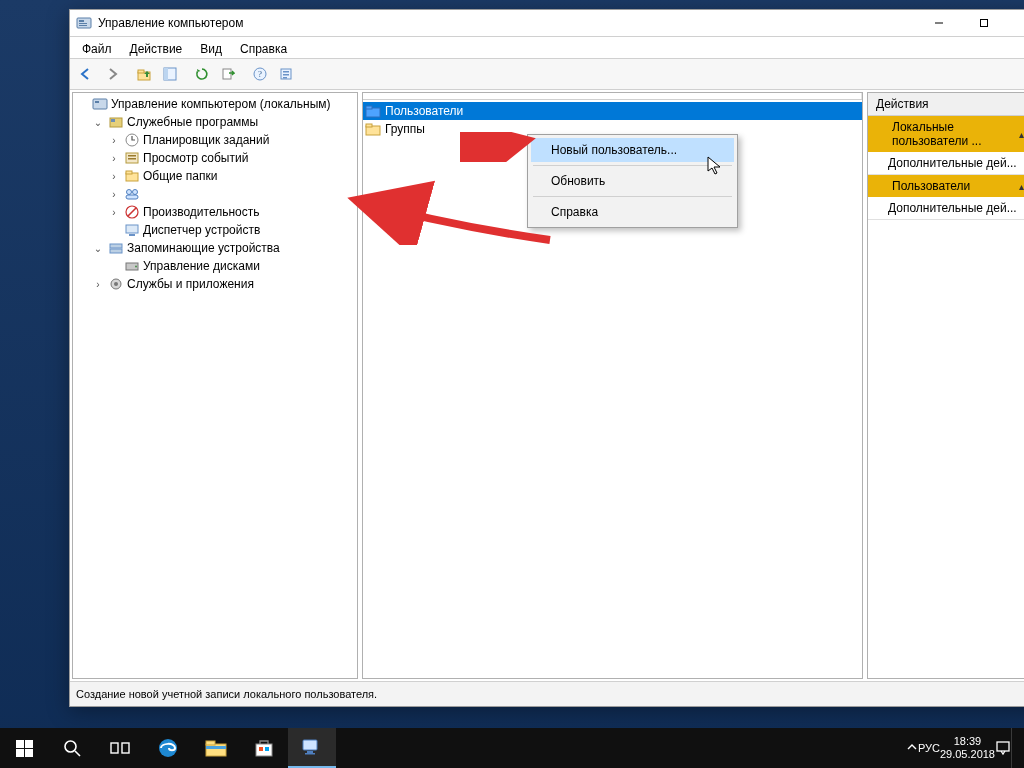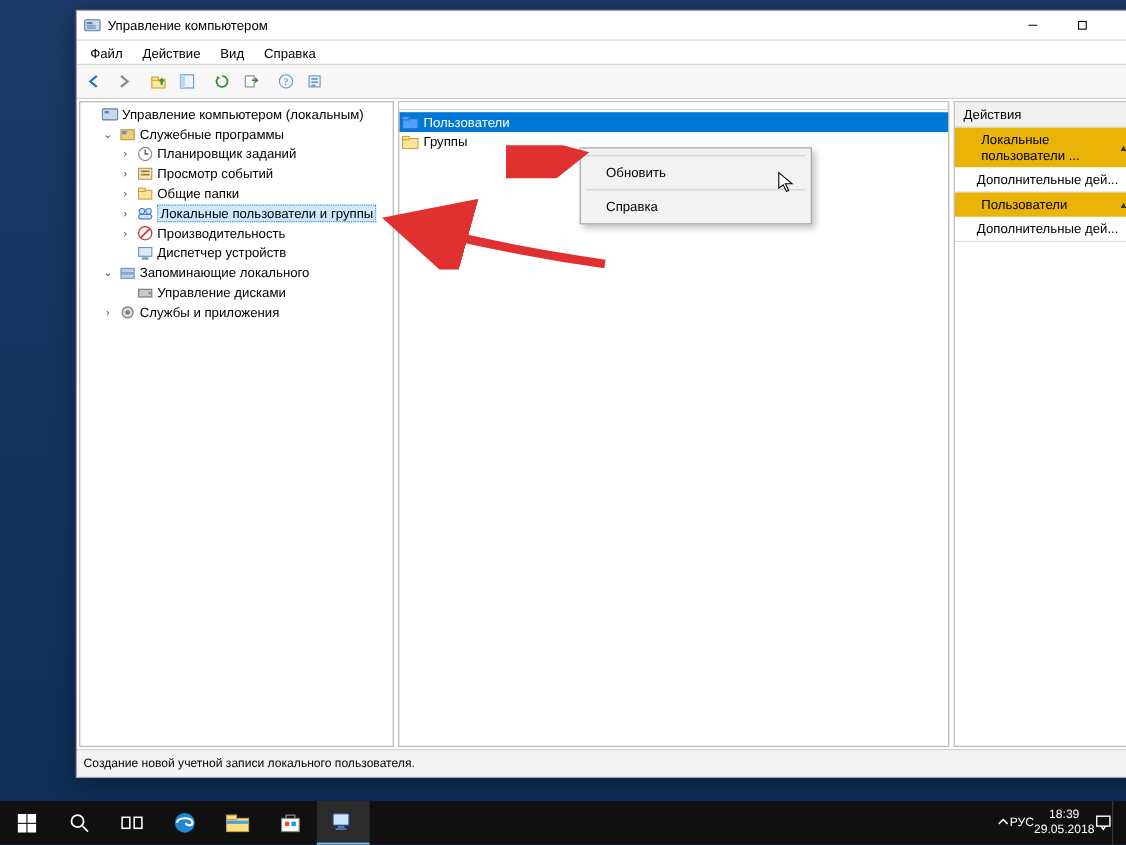--- a/index.html
+++ b/index.html
@@ -219,21 +219,20 @@
             </div>
           <div class="node indent2 sel">
               <span class="exp">›</span>
               <span class="ic">
                 <svg width="16" height="16">
                   <circle cx="5" cy="6" r="2.5" fill="#cfe4ff" stroke="#4f7fbf"></circle>
                   <circle cx="11" cy="6" r="2.5" fill="#cfe4ff" stroke="#4f7fbf"></circle>
                   <rect x="2" y="9" width="12" height="4" rx="2" fill="#cfe4ff" stroke="#4f7fbf"></rect>
                 </svg>
               </span>
-              <span class="lbl">Локальные пользователи и группы</span>
             </div>
           <div class="node indent2">
               <span class="exp">›</span>
               <span class="ic">
                 <svg width="16" height="16">
                   <circle cx="8" cy="8" r="6" fill="none" stroke="#c33" stroke-width="1.2"></circle>
                   <path d="M4 12 L12 4" stroke="#c33" stroke-width="1.6"></path>
                 </svg>
               </span>
               <span class="lbl">Производительность</span>
@@ -250,21 +249,21 @@
             </div>
 
           <div class="node indent1">
               <span class="exp">⌄</span>
               <span class="ic">
                 <svg width="16" height="16">
                   <rect x="2" y="4" width="12" height="4" fill="#bcd0e4" stroke="#6a93c8"></rect>
                   <rect x="2" y="9" width="12" height="4" fill="#bcd0e4" stroke="#6a93c8"></rect>
                 </svg>
               </span>
-              <span class="lbl">Запоминающие локального</span>
+              <span class="lbl">Запоминающие устройства</span>
             </div>
           <div class="node indent2">
               <span class="exp"></span>
               <span class="ic">
                 <svg width="16" height="16">
                   <rect x="2" y="5" width="12" height="7" fill="#c8c8c8" stroke="#777"></rect>
                   <circle cx="12" cy="8.5" r="1" fill="#4a8f4a"></circle>
                 </svg>
               </span>
               <span class="lbl">Управление дисками</span>
@@ -335,20 +334,21 @@
         </div>
       </div>
 
     </div>
 
     <div class="statusbar">
       <span>Создание новой учетной записи локального пользователя.</span>
     </div>
 
     <div class="context-menu">
+      <div class="cmi hot">Новый пользователь...</div>
       <div class="sep"></div>
       <div class="cmi">Обновить</div>
       <div class="sep"></div>
       <div class="cmi">Справка</div>
     </div>
 
     <svg class="cursor" width="16" height="20" viewBox="0 0 16 20">
       <path d="M1 1 L1 15 L5 12 L8 18 L10 17 L7 11 L13 11 Z" fill="#fff" stroke="#000" stroke-width="1"></path>
     </svg>
 

